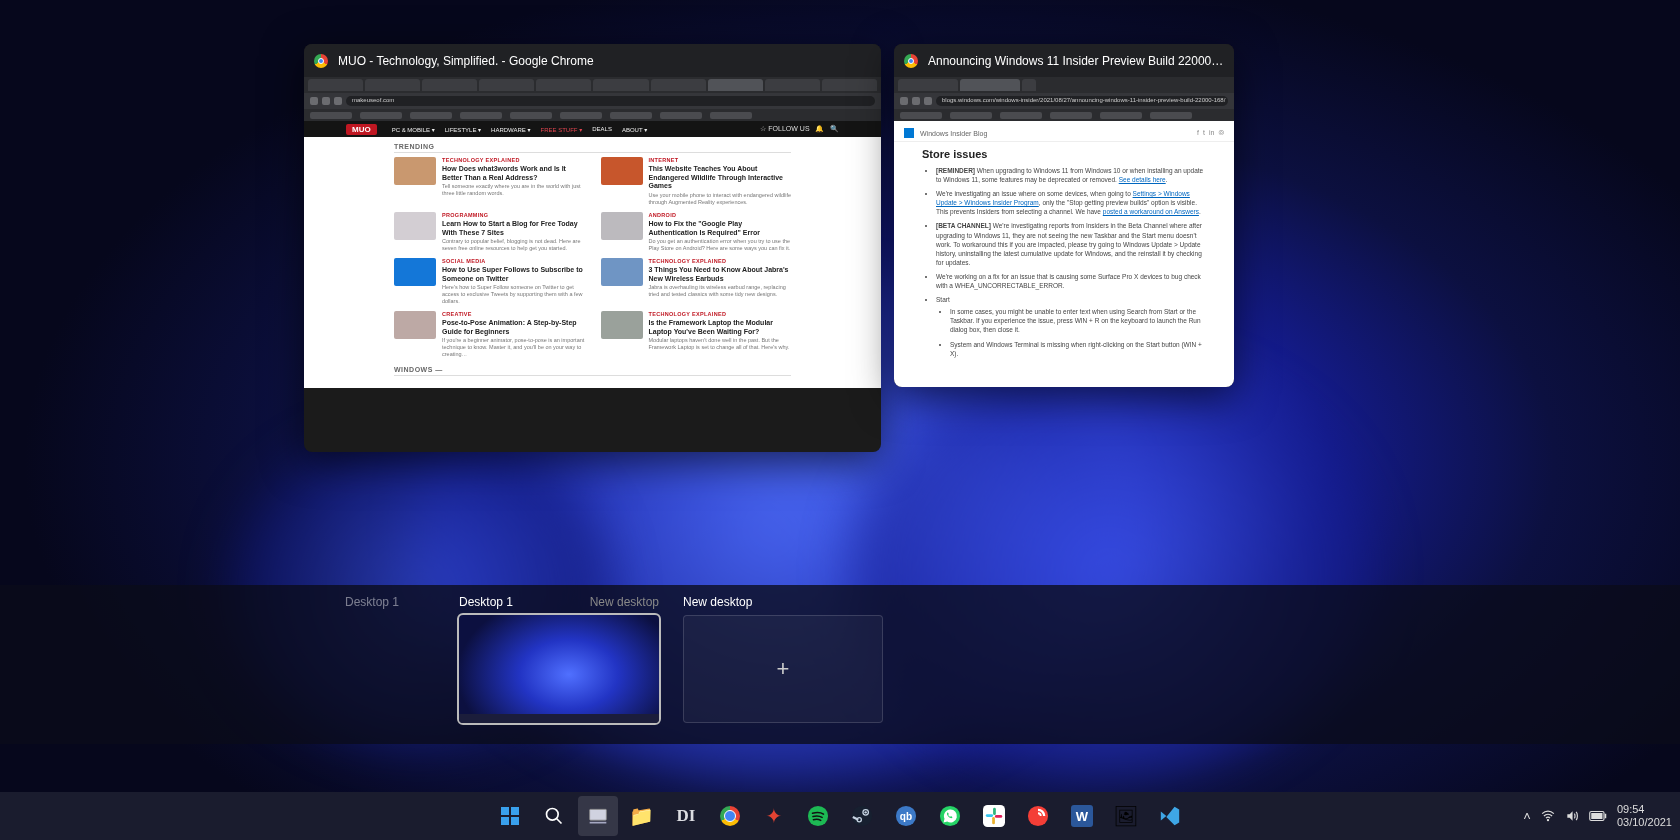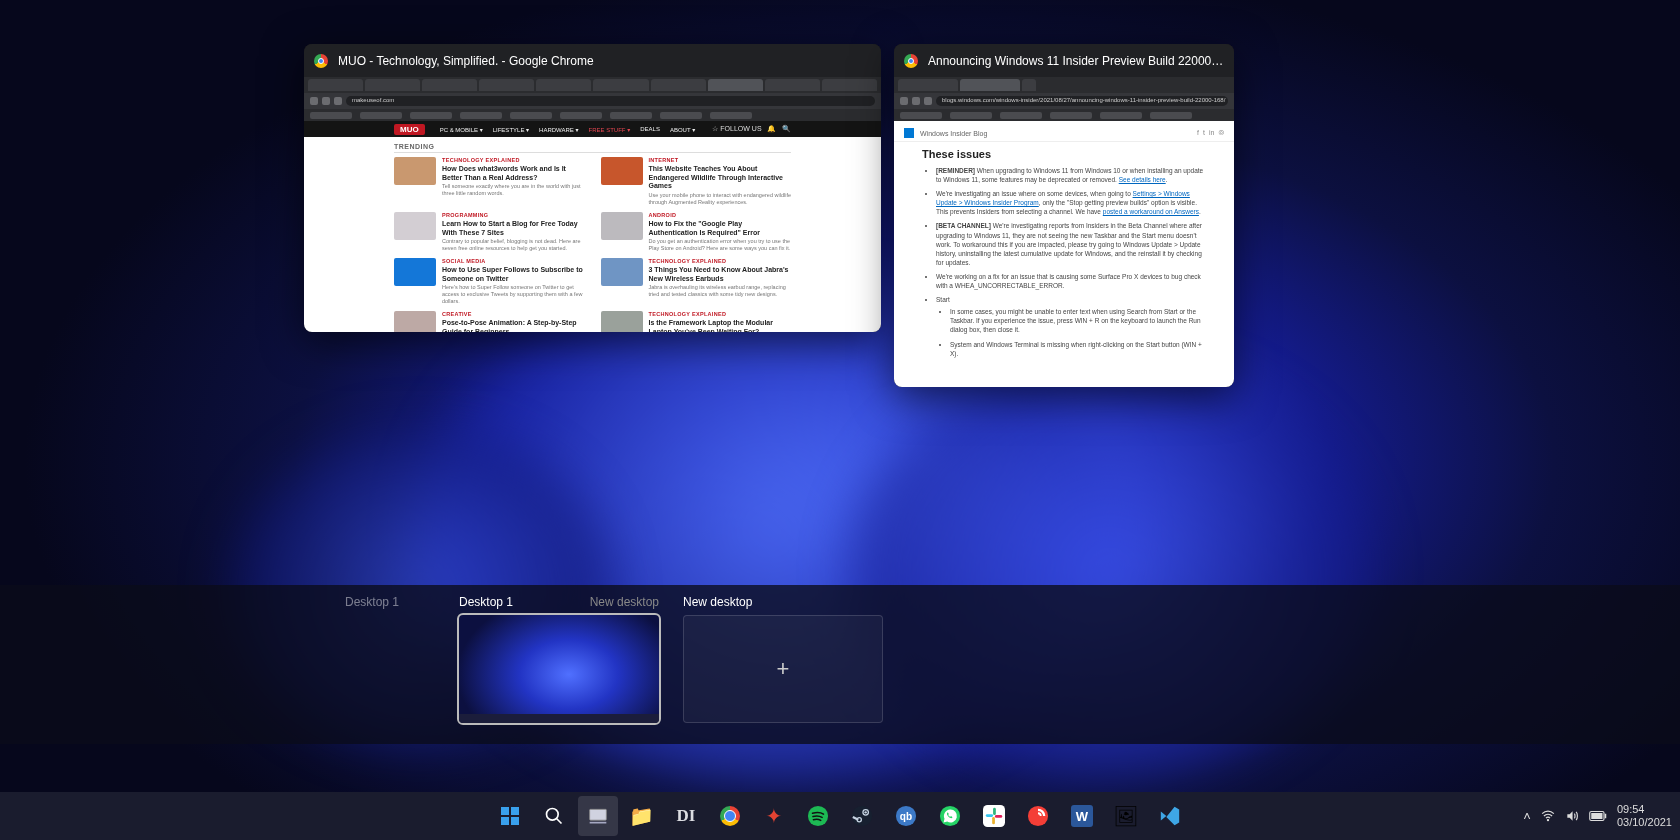--- a/index.html
+++ b/index.html
@@ -13,21 +13,21 @@
 .b1{width:700px;height:500px;left:420px;top:280px;background:radial-gradient(circle,#577bff,#1d2ab5 70%);}
 .b2{width:520px;height:420px;left:850px;top:360px;background:radial-gradient(circle,#4661ff,#151d92 70%);}
 .b3{width:380px;height:320px;left:230px;top:430px;background:radial-gradient(circle,#3a55ea,#0e1570 70%);}
 
 
 .window {
   position:absolute; border-radius:8px; overflow:hidden;
   box-shadow:0 10px 40px rgba(0,0,0,.6);
   background:#1b1b1b;
 }
-.window.left { left:304px; top:44px; width:577px; height:288px; }
+.window.left { left:304px; top:44px; width:577px; height:408px; }
 .window.right{ left:894px; top:44px; width:340px; height:343px; }
 .titlebar {
   height:33px; background:#202124; color:#fff; display:flex; align-items:center;
   padding:0 10px; font-size:12px; gap:10px;
 }
 .chrome-icon{
   width:14px;height:14px;border-radius:50%;
   background:conic-gradient(#ea4335 0 120deg,#fbbc05 120deg 240deg,#34a853 240deg 360deg);
   position:relative;flex-shrink:0;
 }
@@ -36,21 +36,21 @@
 .tabstrip .t{flex:1;max-width:60px;height:12px;background:#3c3d41;border-radius:3px 3px 0 0;}
 .tabstrip .t.active{background:#515358;}
 .urlbar{height:16px;background:#35363a;display:flex;align-items:center;padding:0 6px;gap:4px;}
 .urlbar .nav{width:8px;height:8px;border-radius:2px;background:#6b6c70;}
 .urlbar .addr{flex:1;height:10px;background:#202124;border-radius:5px;font-size:6px;color:#ccc;padding:1px 6px;}
 .bookbar{height:12px;background:#2b2c2f;display:flex;gap:8px;padding:0 6px;align-items:center;}
 .bookbar .bk{width:42px;height:7px;background:#4a4b4f;border-radius:2px;}
 
 
 .muo{background:#fff;height:267px;overflow:hidden;font-size:7px;color:#333;}
-.muo-top{background:#141414;height:16px;display:flex;align-items:center;padding:0 90px;gap:15px;color:#fff;}
+.muo-top{background:#141414;height:16px;display:flex;align-items:center;padding:0 42px;gap:15px;color:#fff;}
 .muo-logo{background:#c01722;padding:1px 6px;font-weight:bold;font-size:8px;border-radius:2px;}
 .muo-nav{display:flex;gap:10px;font-size:6px;color:#eee;}
 .muo-nav .free{color:#e24550;}
 .muo-right{margin-left:auto;display:flex;gap:6px;align-items:center;color:#ddd;}
 .trending{padding:6px 90px;}
 .trend-head{font-size:7px;font-weight:bold;color:#666;border-bottom:1px solid #ddd;padding-bottom:2px;margin-bottom:4px;letter-spacing:.5px;}
 .muo-grid{display:grid;grid-template-columns:1fr 1fr;gap:6px 16px;}
 .art{display:flex;gap:6px;}
 .thumb{width:42px;height:28px;border-radius:2px;flex-shrink:0;}
 .artxt{flex:1;font-size:6px;line-height:1.25;}
@@ -271,21 +271,21 @@
       <span class="win-sq"></span>
       <span>Windows Insider Blog</span>
       <span style="margin-left:auto;display:flex;gap:4px;color:#888;">
         <span>f</span>
         <span>t</span>
         <span>in</span>
         <span>⦾</span>
       </span>
     </div>
     <div class="blog-content">
-      <h2>These issues</h2>
+      <h2>Store issues</h2>
       <ul id="ki-list">
           <li><b>[REMINDER]</b> When upgrading to Windows 11 from Windows 10 or when installing an update to Windows 11, some features may be deprecated or removed. <a href="#">See details here</a>.</li>
           <li>We're investigating an issue where on some devices, when going to <a href="#">Settings &gt; Windows Update &gt; Windows Insider Program</a>, only the "Stop getting preview builds" option is visible. This prevents Insiders from selecting a channel. We have <a href="#">posted a workaround on Answers</a>.</li>
           <li><b>[BETA CHANNEL]</b> We're investigating reports from Insiders in the Beta Channel where after upgrading to Windows 11, they are not seeing the new Taskbar and the Start menu doesn't work. To workaround this if you are impacted, please try going to Windows Update &gt; Update history, uninstalling the latest cumulative update for Windows, and the reinstall it by checking for updates.</li>
           <li>We're working on a fix for an issue that is causing some Surface Pro X devices to bug check with a WHEA_UNCORRECTABLE_ERROR.</li>
           <li>Start<ul>
               <li>In some cases, you might be unable to enter text when using Search from Start or the Taskbar. If you experience the issue, press WIN + R on the keyboard to launch the Run dialog box, then close it.</li>
               <li>System and Windows Terminal is missing when right-clicking on the Start button (WIN + X).</li>
             </ul></li>
         </ul>

